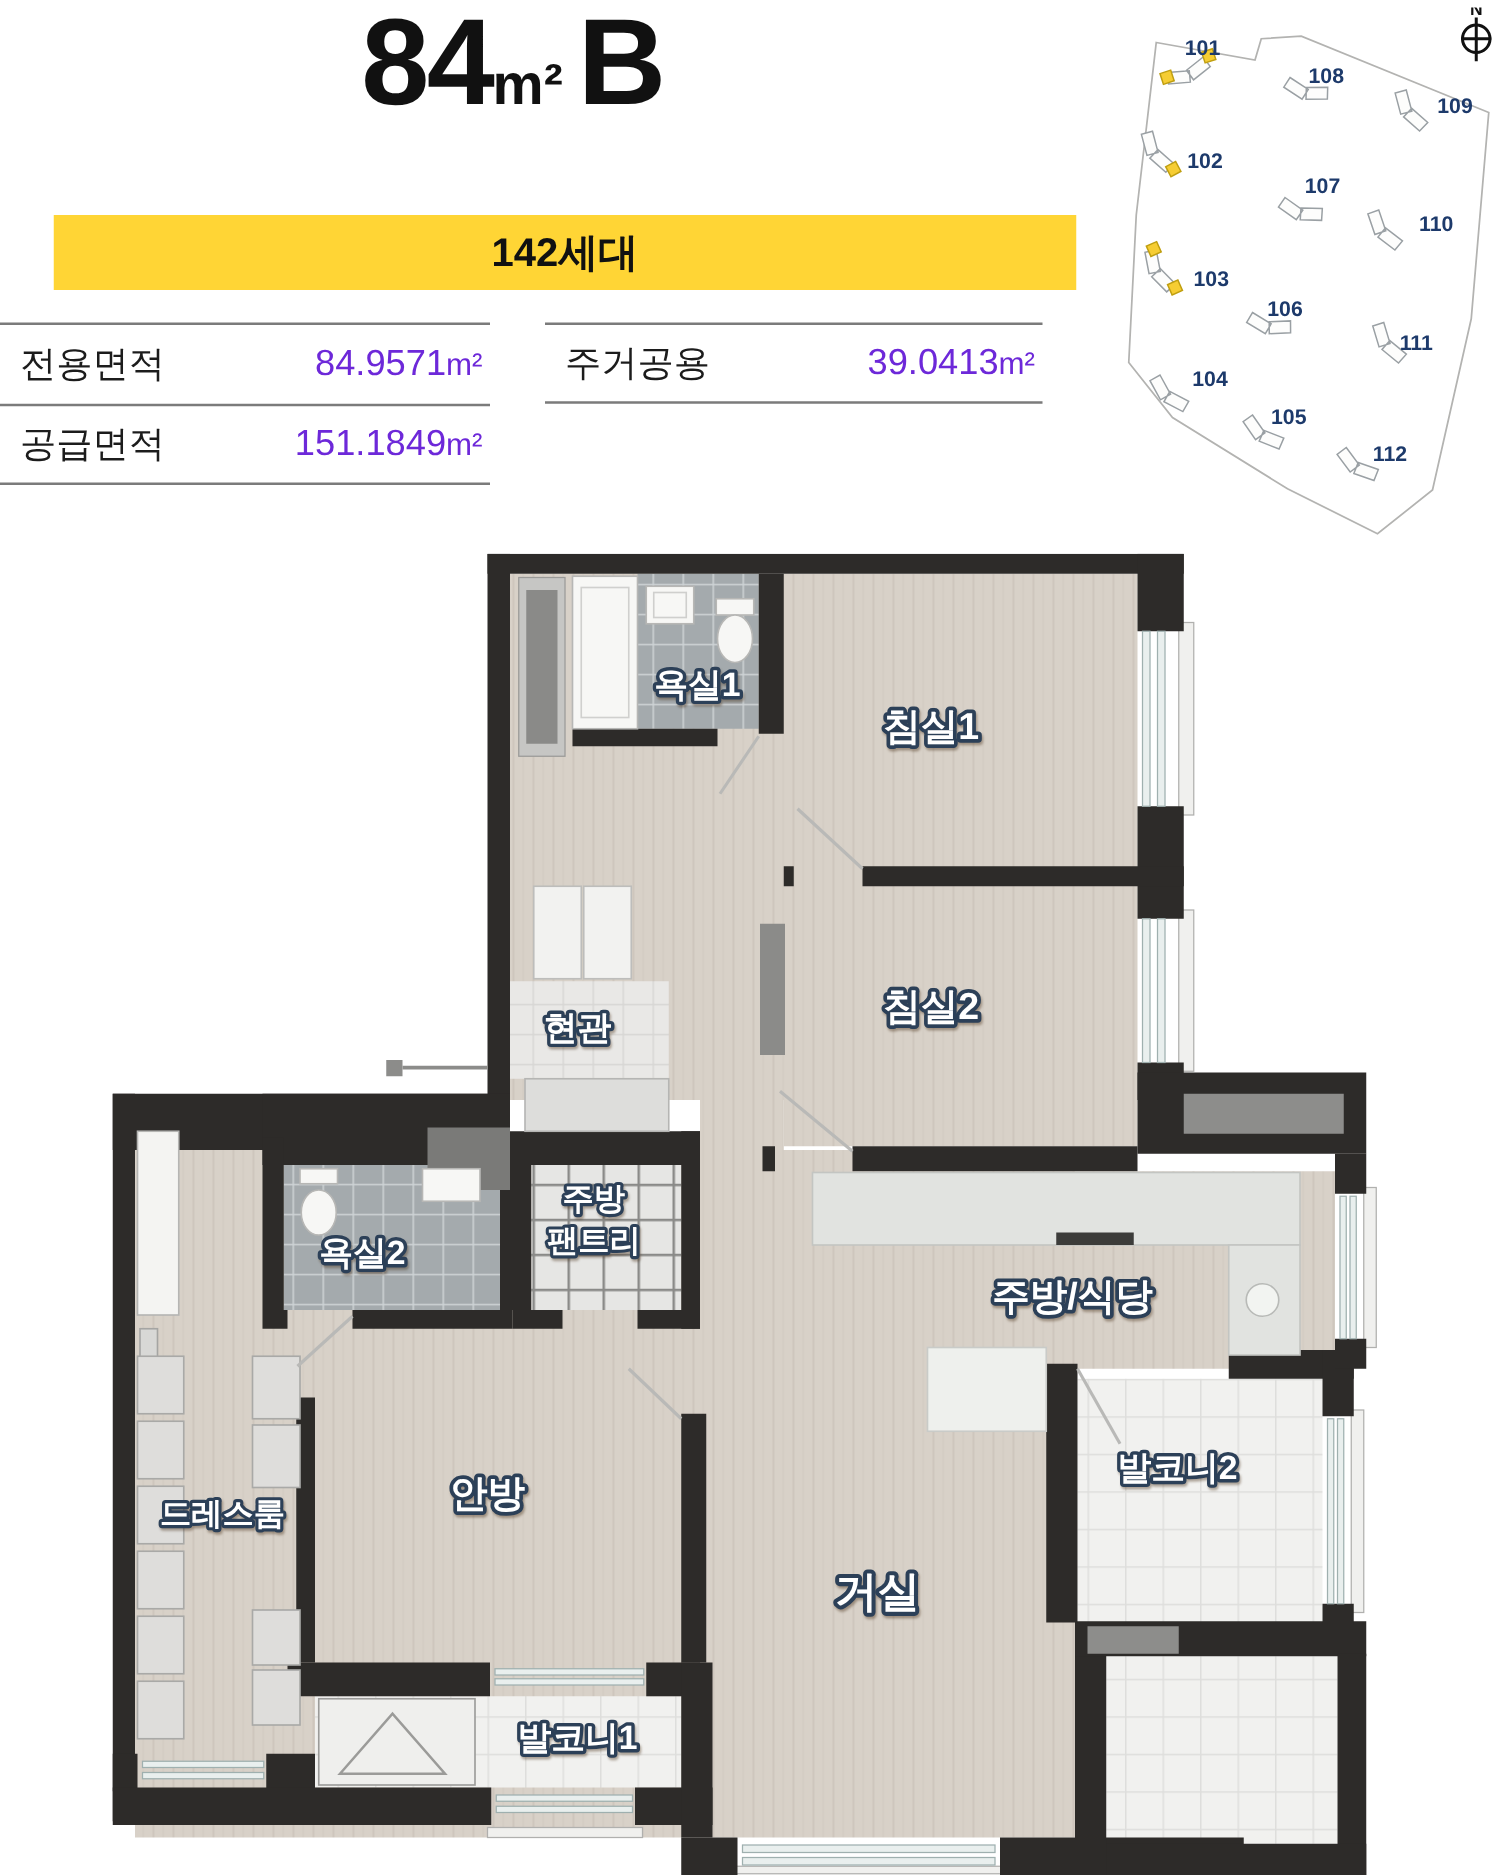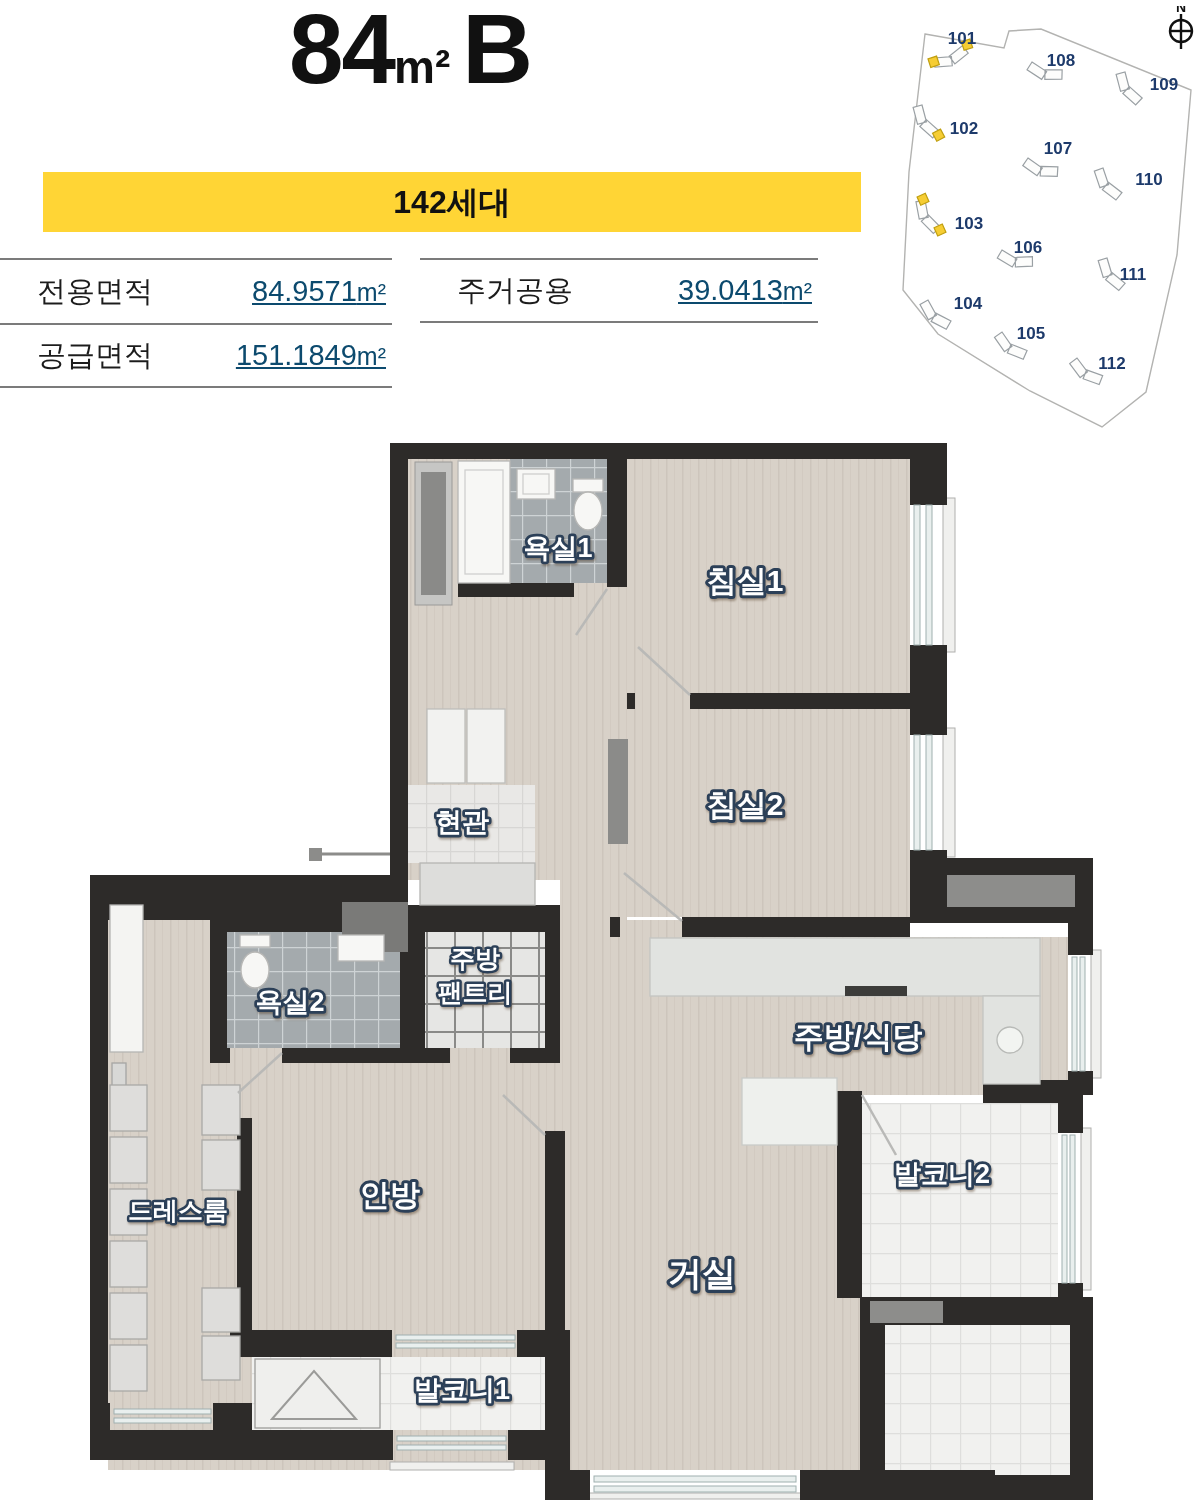--- a/index.html
+++ b/index.html
@@ -9,26 +9,26 @@
   .title{position:absolute;left:0;top:-6px;width:820px;text-align:center;color:#111;
          font-weight:bold;font-size:98px;letter-spacing:-2px;line-height:110px;}
   .title .unit{font-size:46px;font-weight:bold;letter-spacing:0;}
   .title .type{margin-left:12px;}
   .banner{position:absolute;left:0;top:172px;width:818px;height:60px;line-height:60px;
           text-align:center;font-size:32px;font-weight:bold;color:#111;}
   
   .areas{position:absolute;left:0;top:258px;width:818px;height:136px;}
   .acol{position:absolute;top:0;height:134px;}
   .acol.left{left:0;width:392px;}
-  .acol.right{left:420px;width:398px;}
+  .acol.right{left:436px;width:398px;}
   .arow{height:65px;border-top:2px solid #7b7b7b;display:flex;align-items:center;
-        justify-content:space-between;padding:0 6px 0 37px;box-sizing:border-box;}
+        justify-content:space-between;padding:0 6px 0 16px;box-sizing:border-box;}
   .arow:last-child{border-bottom:2px solid #7b7b7b;gap:27px;}
   .alabel{font-size:29px;color:#1c1c1c;}
-  .avalue{font-size:29px;color:#0c4a6e;text-decoration:underline;}
+  .avalue{font-size:29px;color:#6d28d9;}
   .aunit{font-size:25px;}
   
   .bnum{font-size:17px;font-weight:bold;fill:#1d3a6b;text-anchor:middle;}
   .cn{font-size:14px;font-weight:bold;fill:#111;text-anchor:middle;}
   .room-label{font-weight:bold;fill:#ffffff;stroke:#2c4058;paint-order:stroke;
               stroke-linejoin:round;text-anchor:middle;
               filter:drop-shadow(1px 2px 1px rgba(70,45,20,.4));}
   .rl30{font-size:30px;stroke-width:6px;}
   .rl27{font-size:27px;stroke-width:5.5px;}
   .rl24{font-size:25px;stroke-width:5px;}

